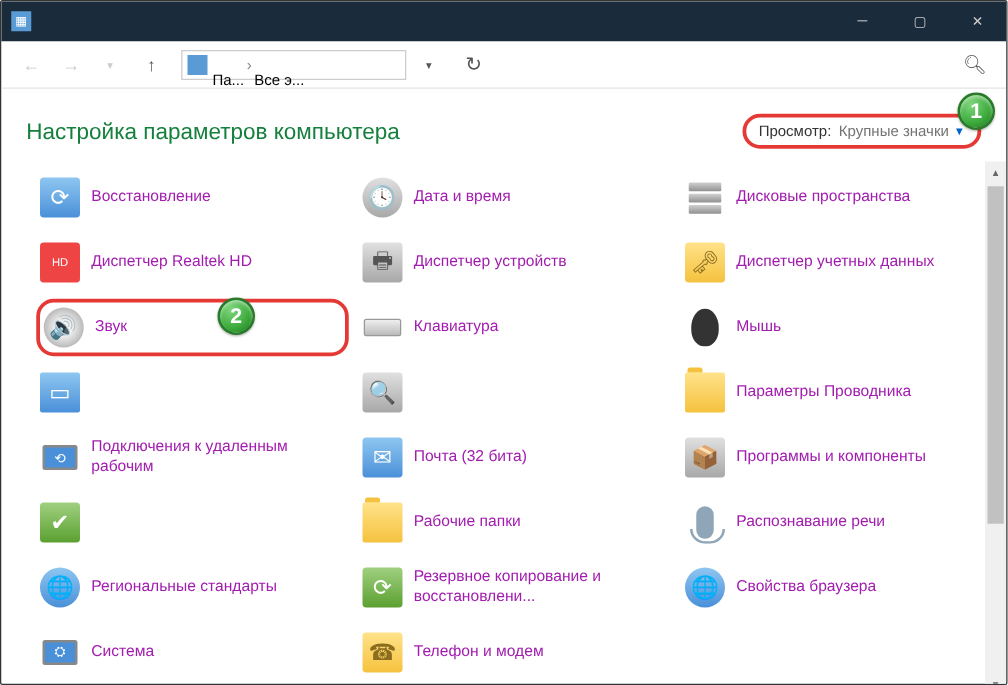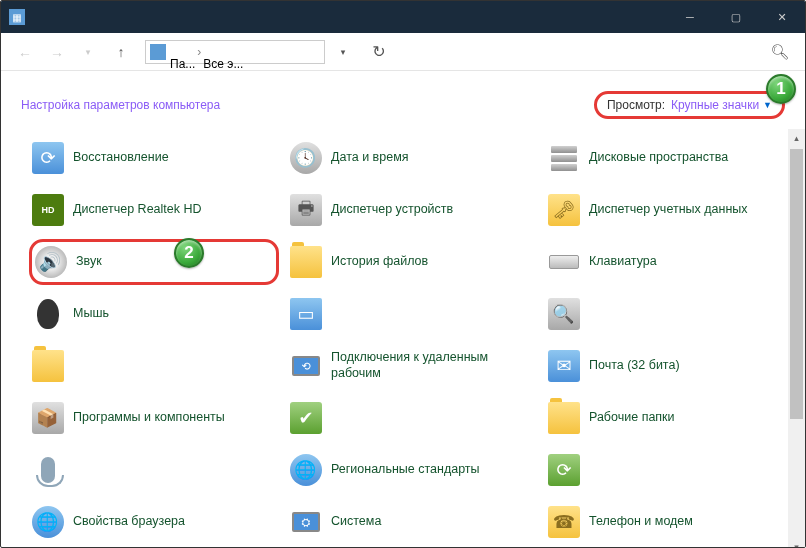--- a/index.html
+++ b/index.html
@@ -15,30 +15,30 @@
 .navarrow .chev { font-size: 9px; margin-left: -2px; }
 .uparrow { color: #555; }
 .addressbar { flex: 0 0 180px; height: 24px; border: 1px solid #ccc; display: flex; align-items: center; padding: 0 4px; font-size: 12px; margin-left: 6px; }
 .addressbar .bcicon { width: 16px; height: 16px; background: #5b9bd5; margin-right: 4px; flex-shrink: 0; }
 .addressbar .bctext { overflow: hidden; white-space: nowrap; margin-top: 24px; }
 .addressbar .bcsep { color: #888; margin: 0 2px; }
 .refresh { width: 28px; height: 24px; display: flex; align-items: center; justify-content: center; color: #555; margin-left: 4px; }
 .searchbox { flex: 1; }
 .searchicon { width: 30px; height: 30px; display: flex; align-items: center; justify-content: center; color: #555; font-size: 15px; }
 .header { padding: 20px 20px 10px 20px; display: flex; align-items: center; }
-.header-title { color: #8b5cf6; font-size: 12px; font-weight: 400; }
+.header-title { color: #15803d; font-size: 18px; font-weight: 400; }
 .viewby { margin-left: auto; font-size: 12px; color: #333; display: flex; align-items: center; padding: 6px 12px; }
 .viewby .vlabel { margin-right: 6px; }
-.viewby .vvalue { color: #8b5cf6; }
+.viewby .vvalue { color: #737373; }
 .viewby .vdrop { color: #0066cc; font-size: 9px; margin-left: 4px; }
 .content { position: relative; padding: 6px 10px 6px 28px; height: calc(100% - 32px - 38px - 50px); overflow: hidden; }
 .grid { display: grid; grid-template-columns: repeat(3, 1fr); column-gap: 8px; row-gap: 6px; }
 .item { display: flex; align-items: center; min-height: 46px; padding: 2px; cursor: pointer; }
 .item .icon { width: 34px; height: 34px; margin-right: 8px; flex-shrink: 0; display: flex; align-items: center; justify-content: center; }
-.item .label { color: #14532d; font-size: 12.5px; line-height: 1.25; }
+.item .label { color: #a21caf; font-size: 12.5px; line-height: 1.25; }
 .scrollbar { position: absolute; right: 0; top: 0; bottom: 0; width: 17px; background: #f0f0f0; }
 .scrollbar .up, .scrollbar .down { height: 17px; display: flex; align-items: center; justify-content: center; font-size: 9px; color: #666; }
 .scrollbar .thumb { position: absolute; left: 2px; right: 2px; top: 20px; height: 270px; background: #c1c1c1; }
 
 
 .hl-red { border: 3px solid #e53935; border-radius: 14px; }
 .hl-viewby { padding: 4px 10px; }
 .hl-item { position: relative; }
 .marker { position: absolute; width: 30px; height: 30px; border-radius: 50%; background: radial-gradient(circle at 35% 30%, #7fd67c, #3aa93a 60%, #1f701f); color: #fff; font-weight: bold; font-size: 17px; display: flex; align-items: center; justify-content: center; border: 2px solid #2b7a2b; box-shadow: inset 0 2px 3px rgba(255,255,255,0.5), 0 1px 2px rgba(0,0,0,0.3); z-index: 5; }
 .marker1 { top: -20px; right: -14px; }
@@ -122,21 +122,21 @@
           <div class="ic-disk">
             <div></div>
             <div></div>
             <div></div>
           </div>
         </div>
         <div class="label">Дисковые пространства</div>
       </div>
       <div class="item">
         <div class="icon">
-          <div class="ic" style="background:#4d7c0f;color:#fff;font-size:9px;font-weight:bold;">HD</div>
+          <div class="ic" style="background:#ef4444;color:#fff;font-size:9px;font-weight:normal;">HD</div>
         </div>
         <div class="label">Диспетчер Realtek HD</div>
       </div>
       <div class="item">
         <div class="icon">
           <div class="ic ic-grey">🖶</div>
         </div>
         <div class="label">Диспетчер устройств</div>
       </div>
       <div class="item">
@@ -147,95 +147,92 @@
       </div>
       <div class="item hl-red hl-item" style="position: relative;">
         <div class="icon">
           <div class="ic ic-speaker">🔊</div>
         </div>
         <div class="label">Звук</div>
         <div class="marker marker2">2</div>
       </div>
       <div class="item">
         <div class="icon">
+          <div class="ic-kb"></div>
+        </div>
+        <div class="label">Клавиатура</div>
+      </div>
+      <div class="item">
+        <div class="icon">
+          <div class="ic-mouse"></div>
+        </div>
+        <div class="label">Мышь</div>
+      </div>
+      <div class="item">
+        <div class="icon">
+          <div class="ic ic-blue" style="border-radius:2px;">▭</div>
+        </div>
+      </div>
+      <div class="item">
+        <div class="icon">
+          <div class="ic ic-grey">🔍</div>
+        </div>
+      </div>
+      <div class="item">
+        <div class="icon">
           <div class="ic ic-folder"></div>
         </div>
-        <div class="label">История файлов</div>
-      </div>
-      <div class="item">
-        <div class="icon">
-          <div class="ic-kb"></div>
-        </div>
-        <div class="label">Клавиатура</div>
-      </div>
-      <div class="item">
-        <div class="icon">
-          <div class="ic-mouse"></div>
-        </div>
-        <div class="label">Мышь</div>
-      </div>
-      <div class="item">
-        <div class="icon">
-          <div class="ic ic-blue" style="border-radius:2px;">▭</div>
-        </div>
-      </div>
-      <div class="item">
-        <div class="icon">
-          <div class="ic ic-grey">🔍</div>
+        <div class="label">Параметры Проводника</div>
+      </div>
+      <div class="item">
+        <div class="icon">
+          <div class="ic-monitor">⟲</div>
+        </div>
+        <div class="label">Подключения к удаленным рабочим</div>
+      </div>
+      <div class="item">
+        <div class="icon">
+          <div class="ic ic-blue">✉</div>
+        </div>
+        <div class="label">Почта (32 бита)</div>
+      </div>
+      <div class="item">
+        <div class="icon">
+          <div class="ic ic-grey">📦</div>
+        </div>
+        <div class="label">Программы и компоненты</div>
+      </div>
+      <div class="item">
+        <div class="icon">
+          <div class="ic ic-green">✔</div>
         </div>
       </div>
       <div class="item">
         <div class="icon">
           <div class="ic ic-folder"></div>
         </div>
-      </div>
-      <div class="item">
-        <div class="icon">
-          <div class="ic-monitor">⟲</div>
-        </div>
-        <div class="label">Подключения к удаленным рабочим</div>
-      </div>
-      <div class="item">
-        <div class="icon">
-          <div class="ic ic-blue">✉</div>
-        </div>
-        <div class="label">Почта (32 бита)</div>
-      </div>
-      <div class="item">
-        <div class="icon">
-          <div class="ic ic-grey">📦</div>
-        </div>
-        <div class="label">Программы и компоненты</div>
-      </div>
-      <div class="item">
-        <div class="icon">
-          <div class="ic ic-green">✔</div>
-        </div>
-      </div>
-      <div class="item">
-        <div class="icon">
-          <div class="ic ic-folder"></div>
-        </div>
         <div class="label">Рабочие папки</div>
       </div>
       <div class="item">
         <div class="icon">
           <div class="ic-mic"></div>
         </div>
+        <div class="label">Распознавание речи</div>
       </div>
       <div class="item">
         <div class="icon">
           <div class="ic ic-blue" style="border-radius:50%;">🌐</div>
         </div>
         <div class="label">Региональные стандарты</div>
       </div>
       <div class="item">
         <div class="icon">
           <div class="ic ic-green">⟳</div>
         </div>
+        <div class="label">Резервное копирование и восстановлени...</div>
       </div>
       <div class="item">
         <div class="icon">
           <div class="ic ic-blue" style="border-radius:50%;">🌐</div>
         </div>
         <div class="label">Свойства браузера</div>
       </div>
       <div class="item">
         <div class="icon">
           <div class="ic-monitor">⛭</div>

